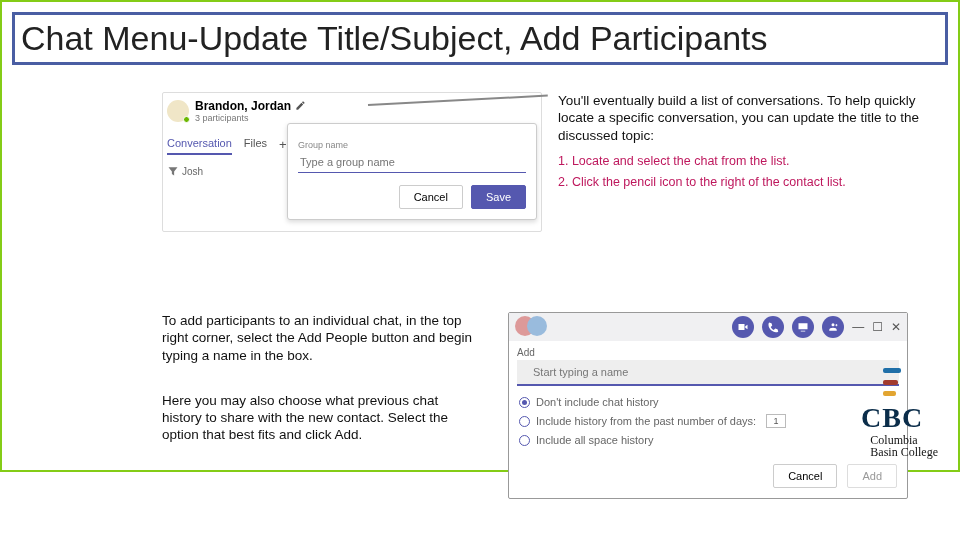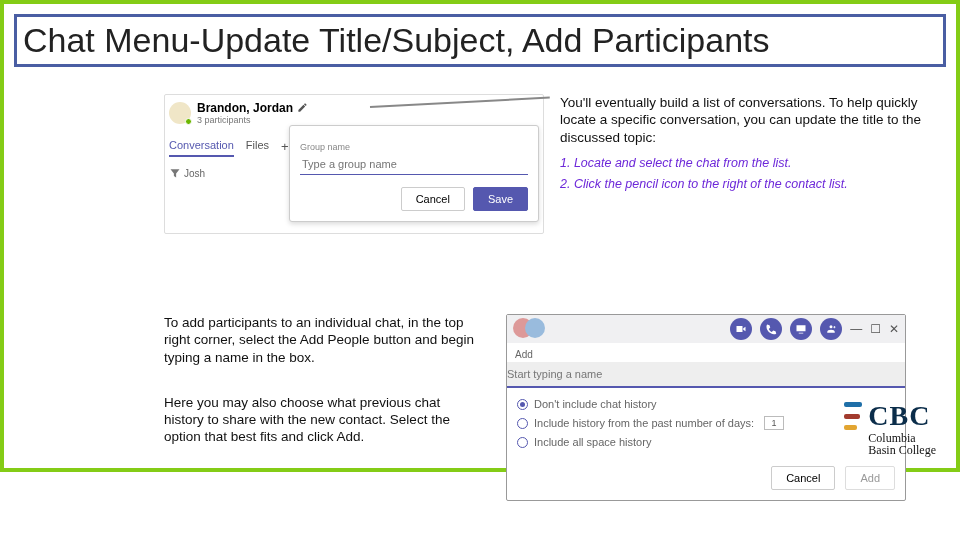--- a/index.html
+++ b/index.html
@@ -1,27 +1,27 @@
 <!DOCTYPE html>
 <html><head>
 <meta charset="utf-8">
 <style>
   * { box-sizing: border-box; margin: 0; padding: 0; }
   html, body { width: 960px; height: 540px; font-family: "Segoe UI", Arial, sans-serif; background: #fff; }
-  .slide { width: 960px; height: 472px; position: relative; border: 4px solid #84cc16; }
+  .slide { width: 960px; height: 472px; position: relative; border: 2px solid #84cc16; }
   .title-bar {
     position: absolute; left: 10px; top: 10px; right: 10px;
     border: 3px solid #4a5ea3; padding: 4px 6px;
   }
   .title-bar h1 { font-size: 34px; font-weight: 400; color: #222; }
   .row1 { position: absolute; left: 160px; right: 30px; top: 90px; display: flex; }
   .row1 .left { width: 380px; position: relative; }
   .row1 .right { flex: 1; padding-left: 16px; }
   .para { font-size: 13.5px; line-height: 1.28; color: #111; margin-bottom: 10px; }
-  .step { font-size: 12.5px; line-height: 1.25; color: #6d28d9; margin-bottom: 6px; font-style: italic; }
+  .step { font-size: 12.5px; line-height: 1.25; color: #be185d; margin-bottom: 6px; }
 
   
   .shot1 { position: relative; width: 100%; height: 140px; border: 1px solid #ddd; border-radius: 2px; background: #fff; }
   .shot1 .hdr { position: absolute; left: 4px; top: 6px; display:flex; align-items:center; }
   .avatar { width: 22px; height: 22px; border-radius: 50%; background: #d0d0d0; margin-right: 6px; position:relative; }
   .avatar.j { background: #f0e6c7; }
   .presence { position:absolute; right:-1px; bottom:-1px; width:7px; height:7px; border-radius:50%; background:#6bb700; border:1.5px solid #fff; }
   .chatname { font-size: 12px; font-weight: 700; display:flex; align-items:center; gap:4px; }
   .pencil { font-size: 11px; color:#555; cursor:pointer; }
   .subcount { font-size: 9px; color:#777; }
@@ -52,32 +52,32 @@
   .shot2 { width:100%; border:1px solid #999; border-radius:2px; background:#fff; }
   .shot2-top { display:flex; align-items:center; justify-content:space-between; padding:4px 6px; background:#f0f0f2; height:28px; }
   .topavatars { position:relative; width:34px; height:22px; }
   .topavatars .a1 { position:absolute; left:0; top:0; width:20px; height:20px; border-radius:50%; background:#d99; }
   .topavatars .a2 { position:absolute; left:12px; top:0; width:20px; height:20px; border-radius:50%; background:#9bd; }
   .iconrow { display:flex; gap:8px; }
   .circ-ico { width:22px; height:22px; border-radius:50%; background:#5558af; display:flex; align-items:center; justify-content:center; }
   .circ-ico svg { width:12px; height:12px; fill:#fff; }
   .winctl { display:flex; gap:8px; font-size:12px; color:#555; padding-left:8px; }
   .addlabel { font-size:10px; color:#666; padding:6px 8px 2px; }
-  .typebox { margin:0 0; background:#eee; border-bottom:2px solid #5558af; padding:6px 0; font-size:11px; color:#777; }
+  .typebox { margin:0 8px; background:#eee; border-bottom:2px solid #5558af; padding:6px 16px; font-size:11px; color:#777; }
   .radios { padding:10px 10px 6px; font-size:11px; color:#666; }
   .radio { display:flex; align-items:center; gap:6px; margin-bottom:6px; }
   .rdot { width:11px; height:11px; border:1.5px solid #5558af; border-radius:50%; display:inline-flex; align-items:center; justify-content:center; }
   .rdot.sel::after { content:""; width:5px; height:5px; border-radius:50%; background:#5558af; }
   .daysbox { width:20px; height:14px; border:1px solid #bbb; font-size:9px; text-align:center; line-height:12px; margin-left:4px; color:#555; background:#fff; }
   .shot2-btns { display:flex; justify-content:flex-end; gap:10px; padding:6px 10px 10px; }
   .btn.ghost { color:#999; border-color:#ddd; }
 
   
   .logo { position:absolute; right:20px; bottom:12px; text-align:left; }
-  .logo-main { display:flex; align-items:center; gap:6px; }
+  .logo-main { display:flex; align-items:center; gap:6px;flex-direction:column; }
   .logo-txt { font-family: Georgia, serif; color:#111; }
   .logo-cbc { font-size:28px; font-weight:700; letter-spacing:1px; color:#0b2d4a; }
   .logo-sub { font-size:12px; line-height:1; }
   .stripes { width:18px; height:28px; display:flex; flex-direction:column; justify-content:space-between; position:relative; }
   .stripes span { display:block; height:5px; border-radius:2px; }
   .stripes .s1 { background:#1f6fa8; width:100%; }
   .stripes .s2 { background:#a23b2e; width:85%; }
   .stripes .s3 { background:#e2a531; width:70%; }
 </style>
 </head>

